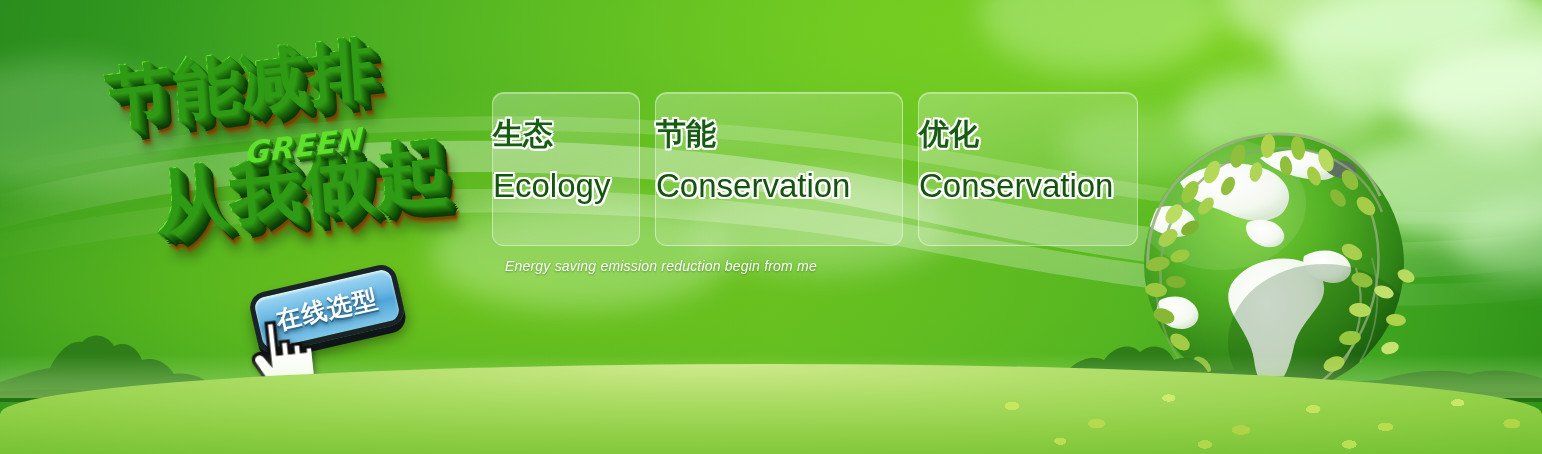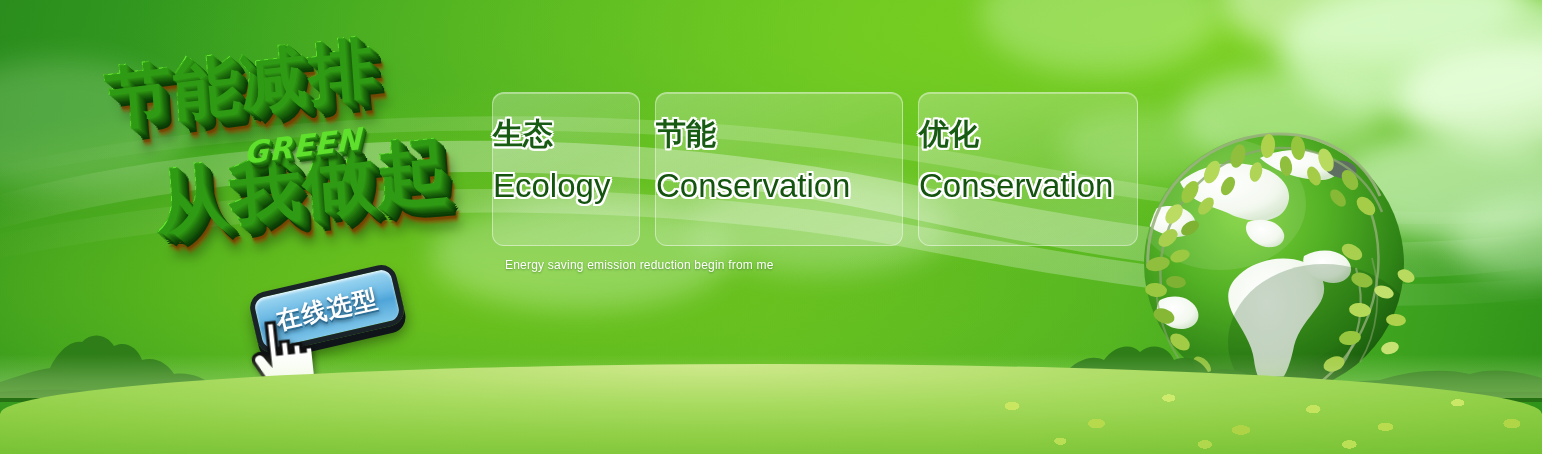--- a/index.html
+++ b/index.html
@@ -133,23 +133,24 @@
     white-space:nowrap;
     text-shadow:
       -1.8px -1.8px 0 #fff, 1.8px -1.8px 0 #fff,
       -1.8px 1.8px 0 #fff, 1.8px 1.8px 0 #fff,
       0 -2.2px 0 #fff, 0 2.2px 0 #fff, -2.2px 0 0 #fff, 2.2px 0 0 #fff;
   }
 
   .tagline{
     position:absolute;left:505px;top:258px;
     font-family:"Liberation Sans","DejaVu Sans",sans-serif;
-    font-size:12px;color:#ffffff;letter-spacing:.2px;
+    font-size:14px;color:#ffffff;letter-spacing:.2px;
     text-shadow:0 1px 2px rgba(20,80,10,.45);
     white-space:nowrap;
+    font-style:italic;
   }
 
   
   .globe-wrap{position:absolute;left:1128px;top:118px;width:300px;height:312px;}
 
   
   .ground{
     position:absolute;left:0;right:0;bottom:0;height:90px;
     background:
       radial-gradient(120% 160% at 46% 0%, #cfe98c 0%, #a8db60 28%, #8ece44 52%, #74c033 76%, #5fae28 100%);

